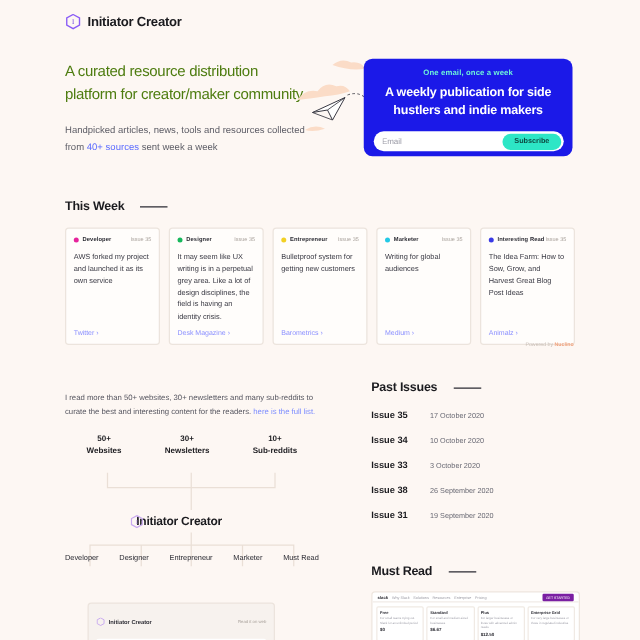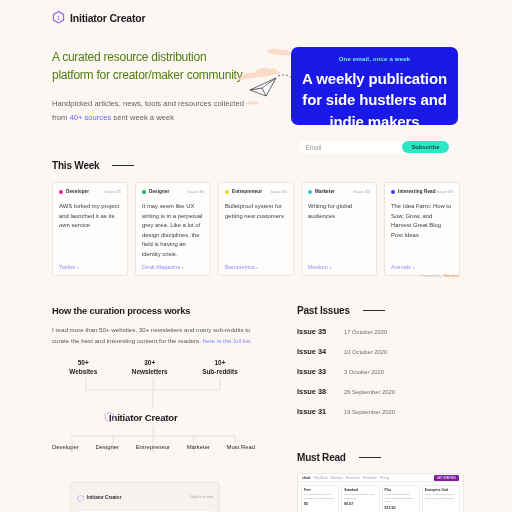--- a/index.html
+++ b/index.html
@@ -33,21 +33,21 @@
   .illus { position: absolute; left: 236px; top: 42px; width: 64px; height: 70px; }
 
   
   .signup {
     position: absolute; left: 291px; top: 47px; width: 167px; height: 78px;
     background: #1B19E8; border-radius: 7px; padding: 8px 10px 0;
     display: flex; flex-direction: column; align-items: center;
   }
   .signup .kicker { font-size: 6.2px; font-weight: 700; color: #6ef2d8; letter-spacing: 0.1px; }
   .signup h2 {
-    margin-top: 6px; font-size: 15px; font-weight: 700; color: #fff;
+    margin-top: 6px; font-size: 10px; font-weight: 700; color: #fff;
     text-align: center; line-height: 1.42; letter-spacing: -0.15px;
   }
   .signup-form {
     margin-top: 9px; width: 152px; height: 16px; background: #fff;
     border-radius: 9px; display: flex; align-items: center;
     padding: 0 2px 0 7px; justify-content: space-between;
   }
   .signup-form input {
     border: 0; outline: 0; background: transparent; flex: 1;
     font-size: 6.4px; color: #2b2b33; font-family: "Liberation Sans", sans-serif;
@@ -243,21 +243,20 @@
         </div>
         <div class="card-body">The Idea Farm: How to Sow, Grow, and Harvest Great Blog Post Ideas</div>
         <a class="card-src" href="#"><span>Animalz</span> ›</a>
       </div>
 
     </div>
     <div class="powered"><span>Powered by </span><b>Nuclino</b></div>
   </div>
 
   <div class="curation">
-    <h3>How the curation process works</h3>
     <p><span>I read more than 50+ websites, 30+ newsletters and many sub-reddits to curate the best and interesting content for the readers. </span><a href="#">here is the full list.</a></p>
     <div class="stats">
       <div class="stat">
         <div class="n">50+</div>
         <div class="l">Websites</div>
       </div>
       <div class="stat">
         <div class="n">30+</div>
         <div class="l">Newsletters</div>
       </div>

